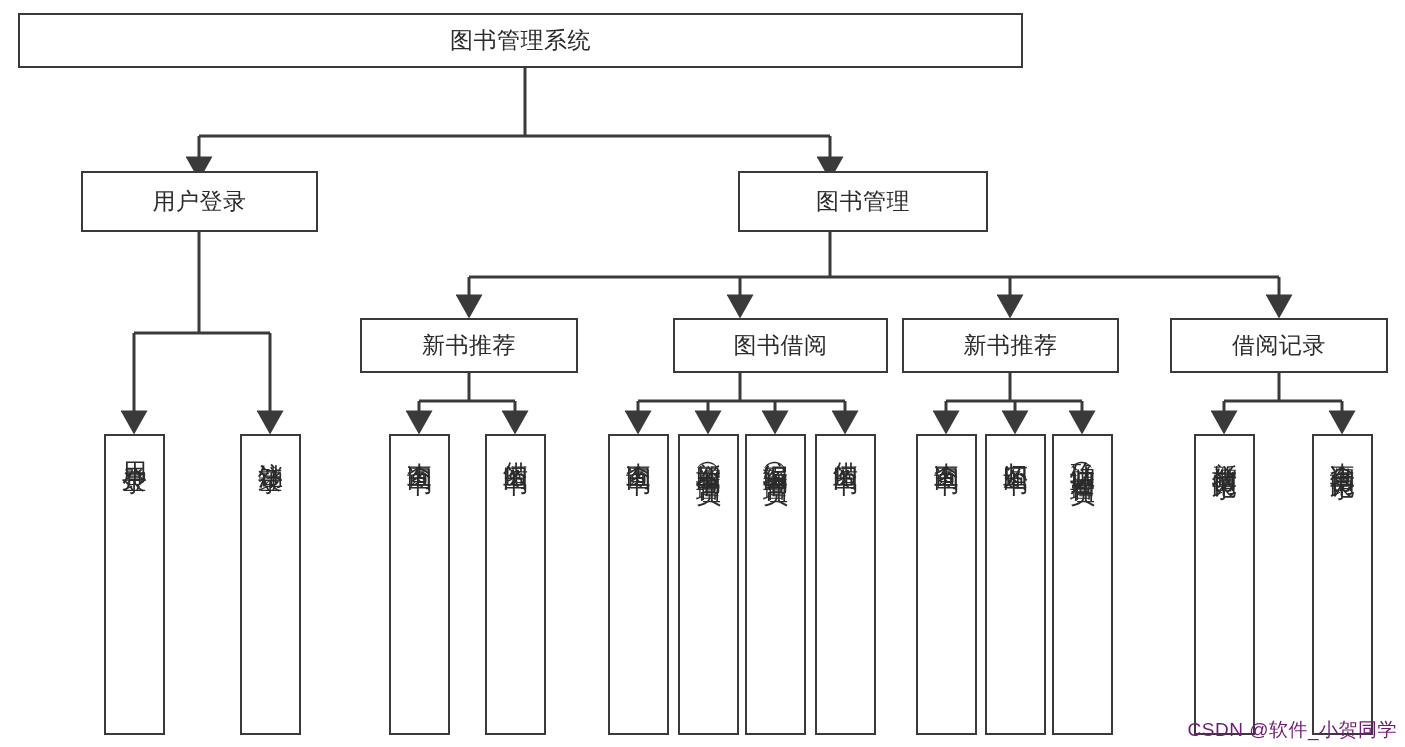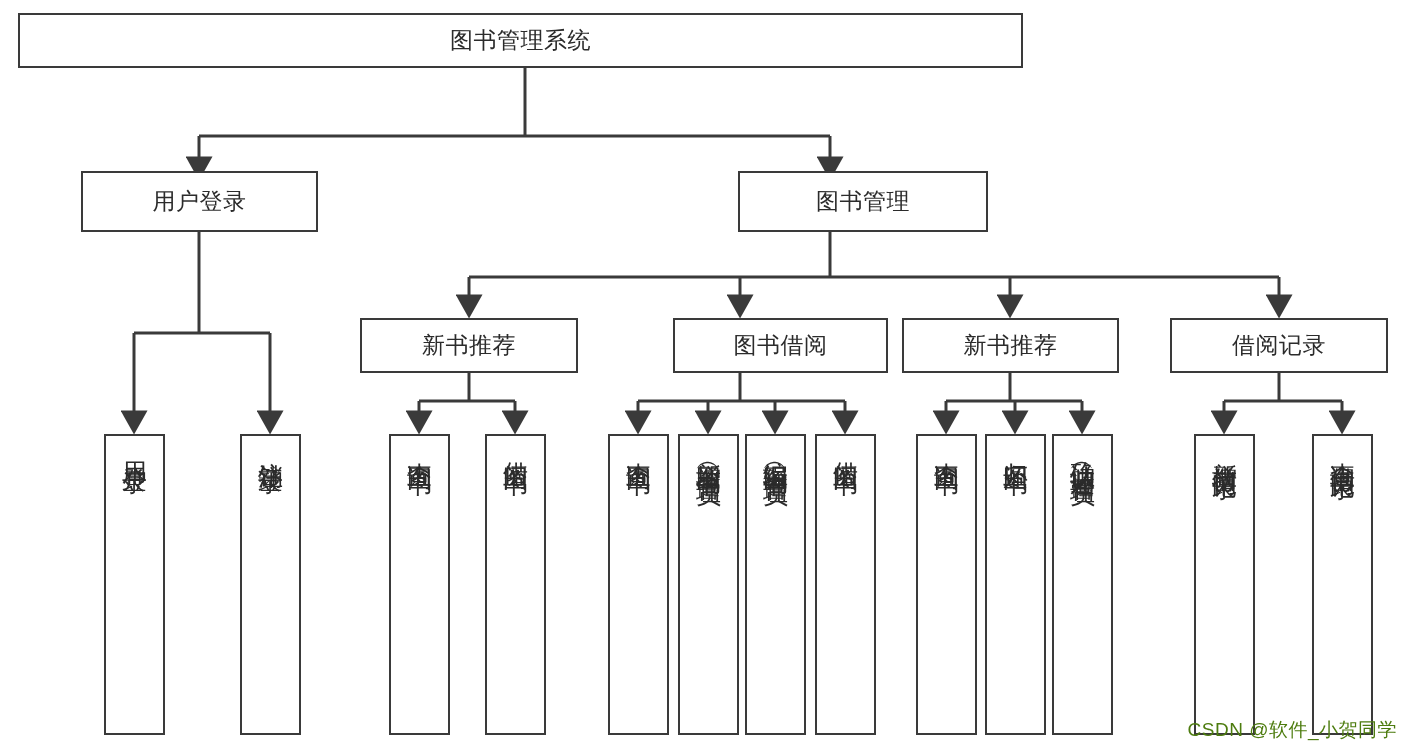--- a/index.html
+++ b/index.html
@@ -62,21 +62,21 @@
     font-size: 25px;
     line-height: 1.0;
     letter-spacing: 3px;
     text-align: left;
   }
   #watermark {
     position: absolute;
     right: 8px;
     bottom: 4px;
     font-size: 19px;
-    color: #4d7c0f;
+    color: #701a75;
     letter-spacing: 0.5px;
     white-space: nowrap;
   }
 </style>
 </head>
 <body>
 
 <div id="diagram-root">
 
   <svg id="edges-layer" viewBox="0 0 1405 747" width="1405" height="747" xmlns="http://www.w3.org/2000/svg">

